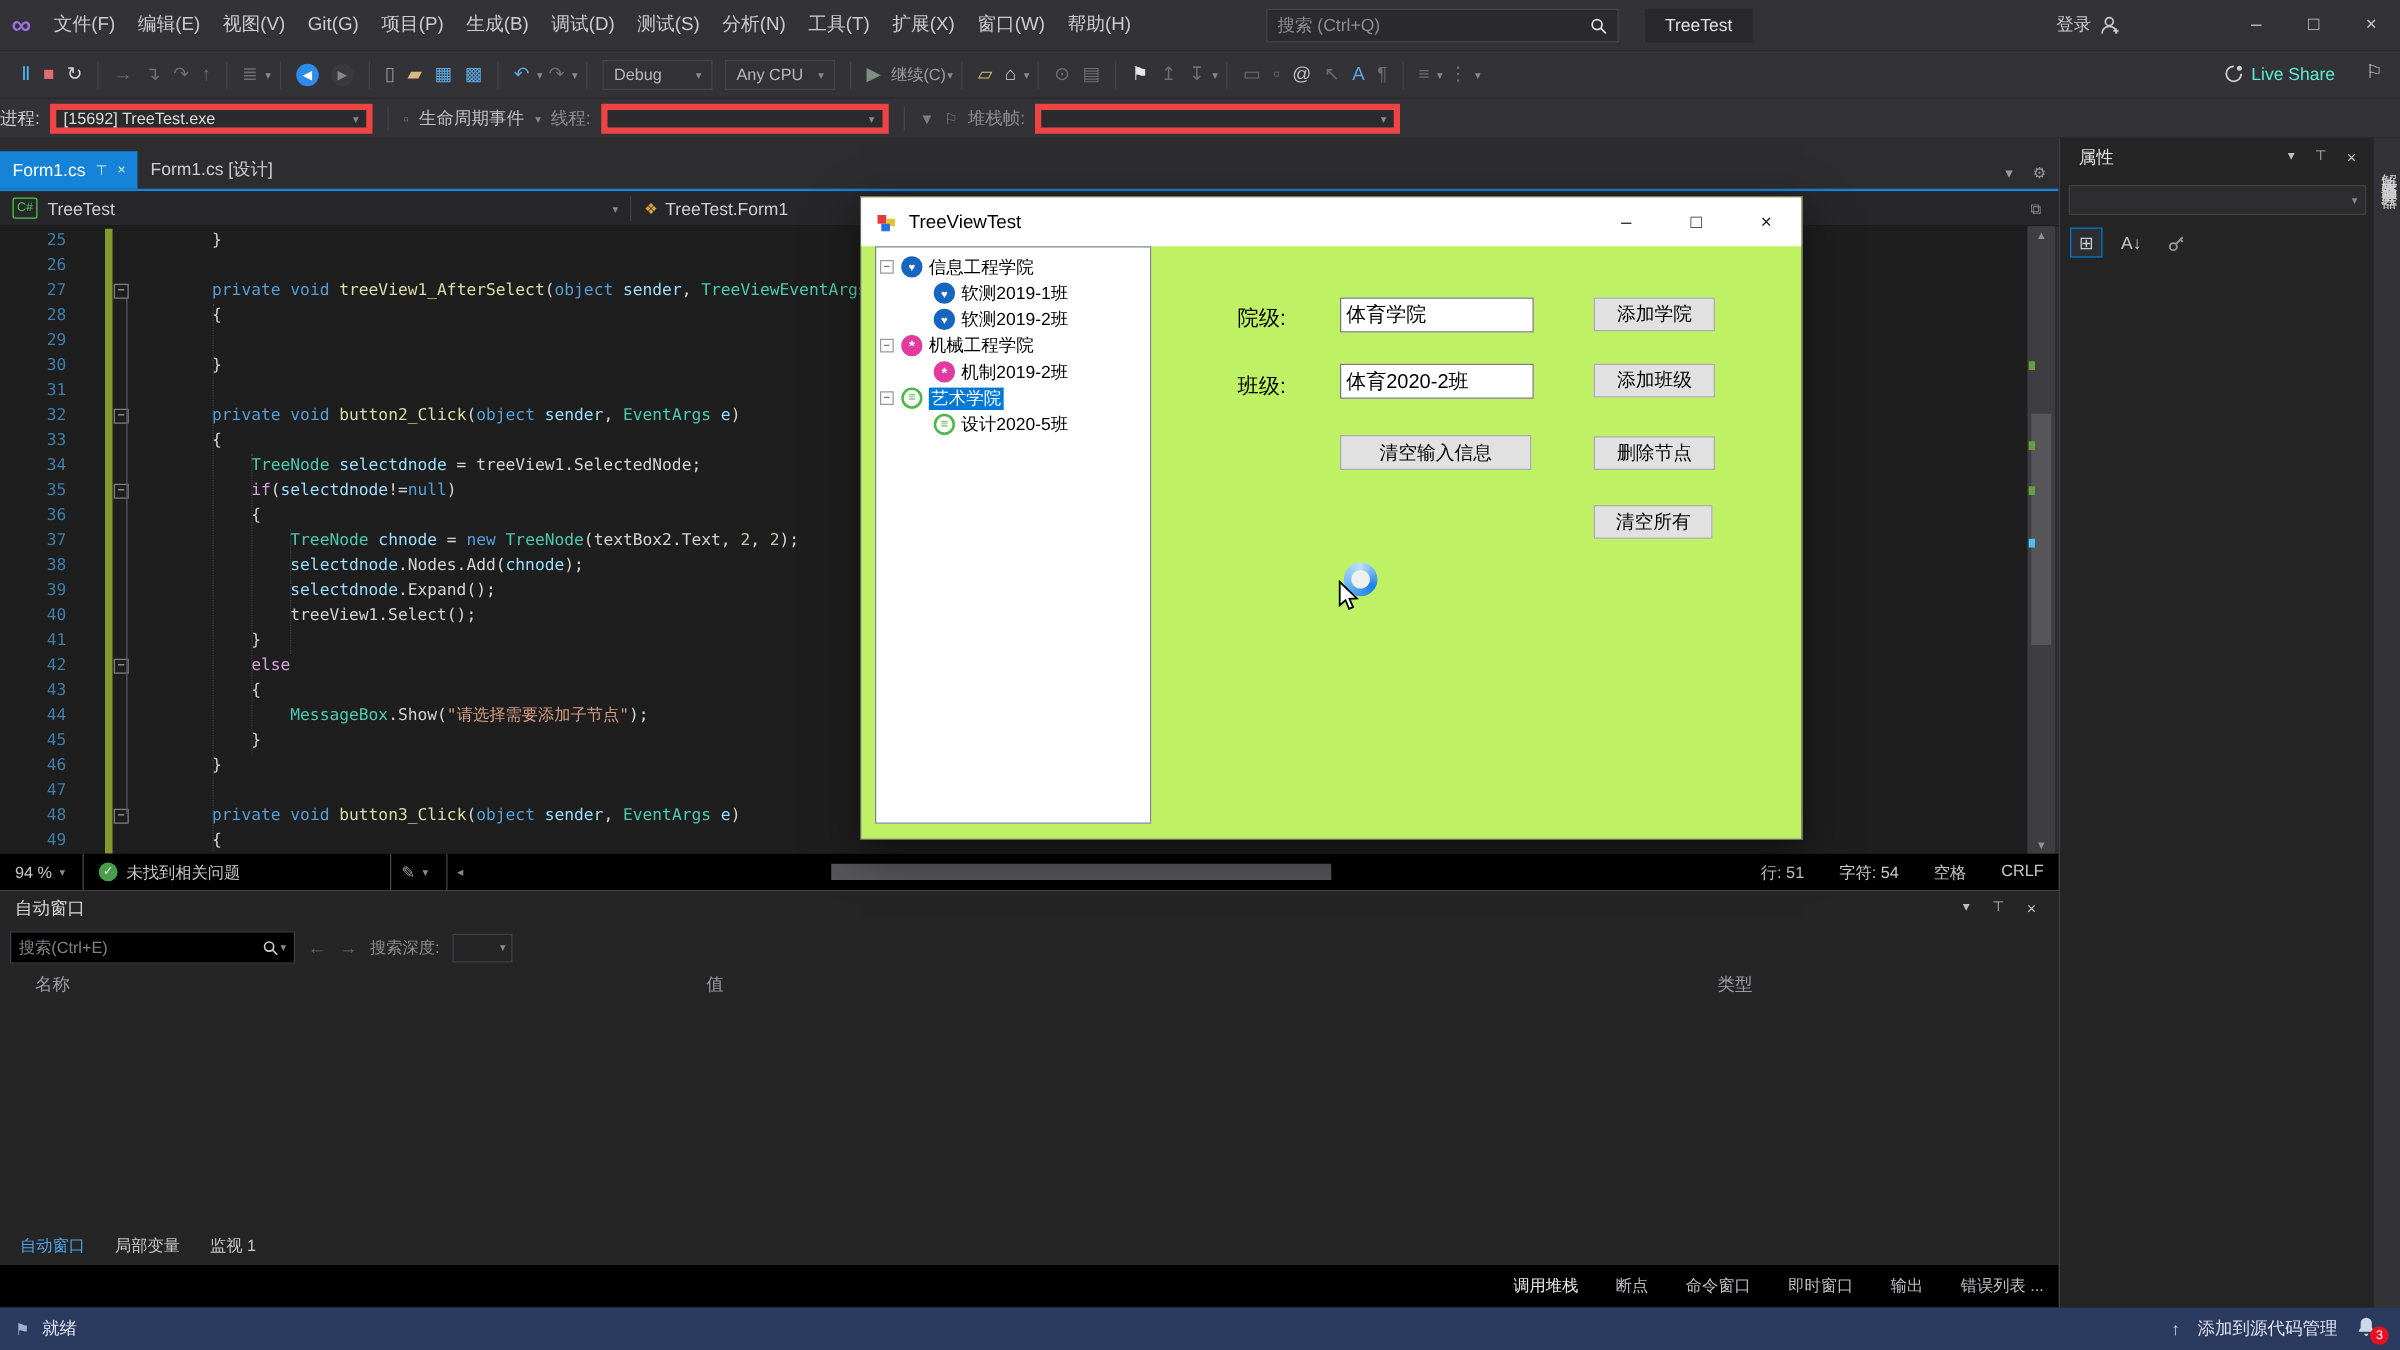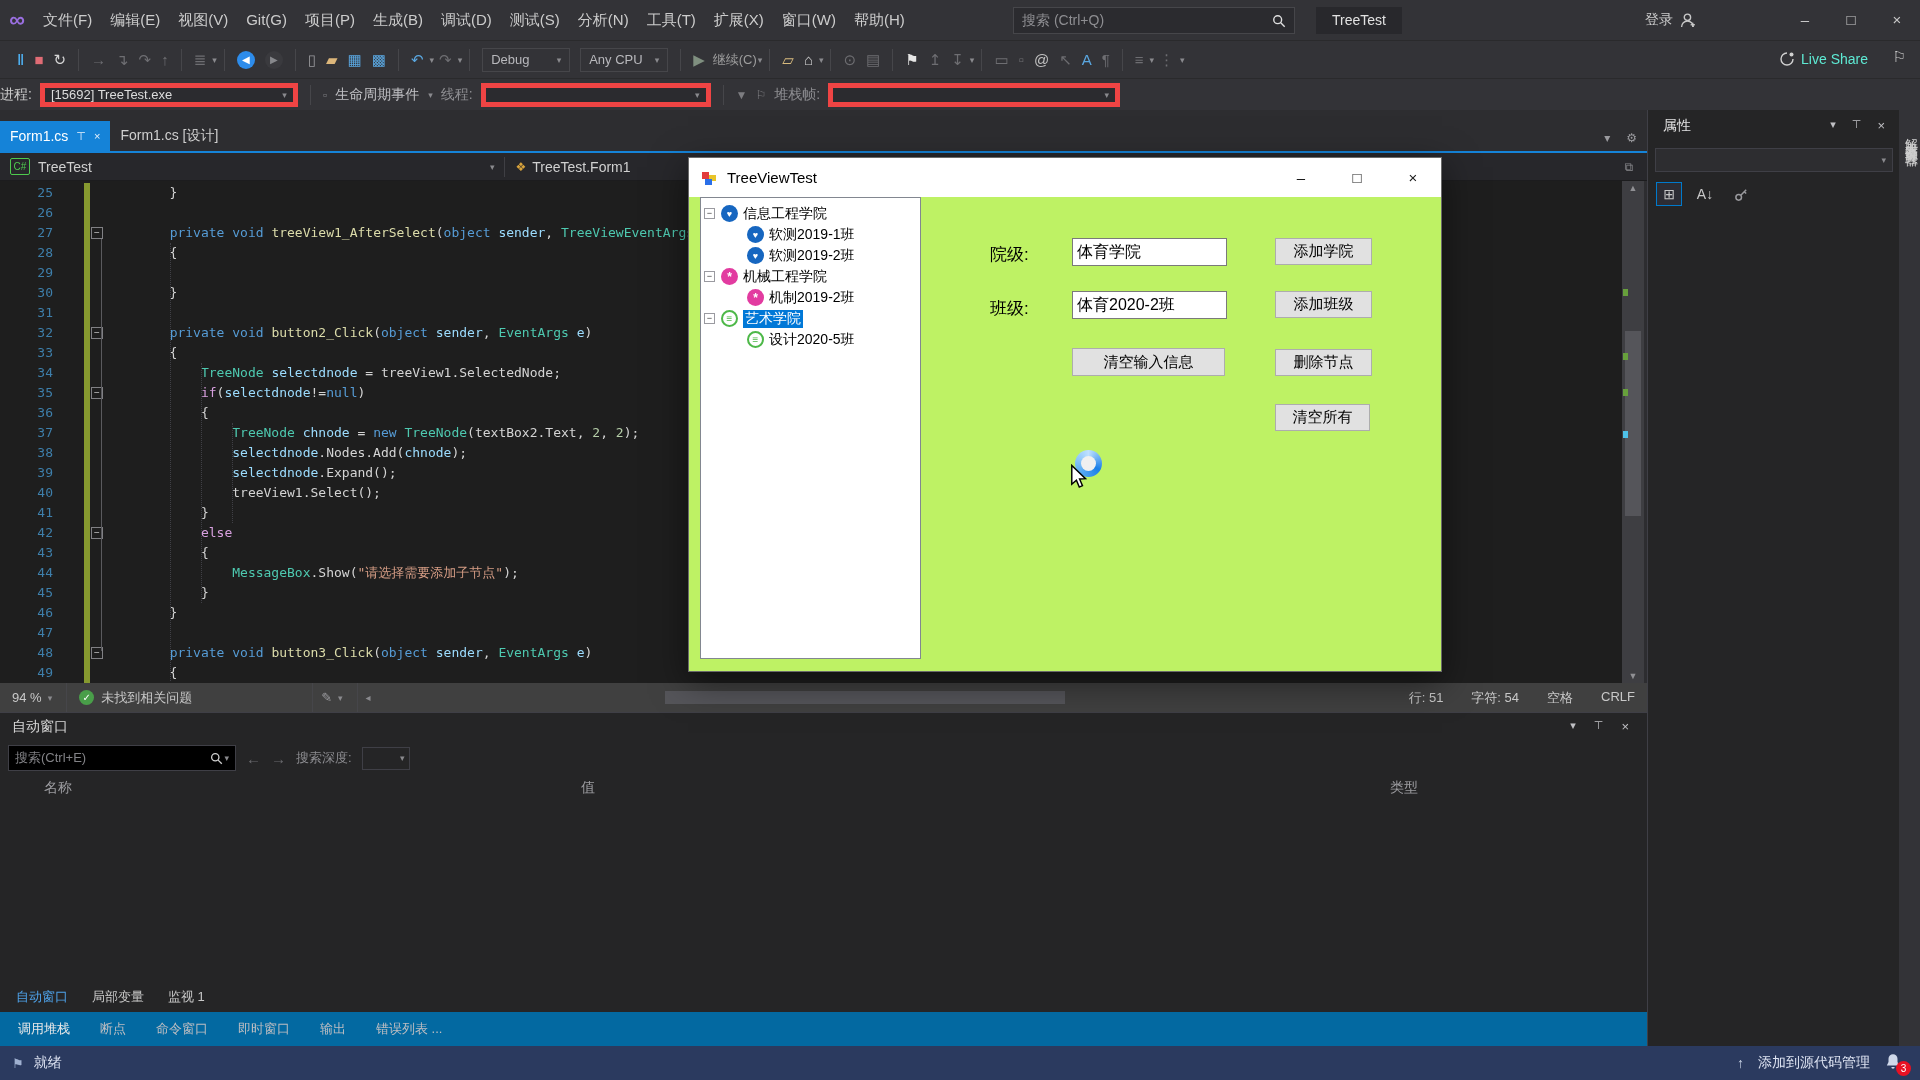--- a/index.html
+++ b/index.html
@@ -84,21 +84,21 @@
   #outline-line { position:absolute; left:101px; top:58px; width:1px; height:412px; background:#5a5a5e; }
   .iguide { position:absolute; width:1px; border-left:1px dotted #404046; }
 
   
   #vscroll { position:absolute; left:1622px; top:181px; width:22px; height:502px; background:#3e3e42; }
   #vscroll .arr { position:absolute; left:0; width:22px; text-align:center; color:#909094; font-size:9px; }
   #vscroll .thumb { position:absolute; left:3px; width:16px; top:150px; height:185px; background:#55555a; }
   .smark { position:absolute; left:1px; width:5px; height:7px; }
 
   
-  #editorstatus { position:absolute; left:0; top:683px; width:1647px; height:29px; background:#404040;
+  #editorstatus { position:absolute; left:0; top:683px; width:1647px; height:29px; background:#000000;
     display:flex; align-items:center; color:#c8c8c8; font-size:13px; }
   #editorstatus .zoomv { margin-left:12px; }
   #editorstatus .dd { color:#8a8a8e; font-size:9px; margin:0 6px; }
   .es-sep { width:1px; height:29px; background:#46464a; margin:0 8px; }
   .okcircle { width:15px; height:15px; border-radius:50%; background:#499e49; color:#fff; font-size:10px;
     text-align:center; line-height:15px; margin:0 7px 0 4px; }
   #hthumb { position:absolute; left:665px; top:8px; width:400px; height:13px; background:#55555a; }
   #es-right { position:absolute; right:12px; display:flex; gap:28px; color:#c8c8c8; }
 
   
@@ -107,30 +107,30 @@
   #autos-header { height:28px; display:flex; align-items:center; color:#d8d8d8; font-size:14px; padding-left:12px; }
   #autos-hicons { position:absolute; right:18px; top:6px; display:flex; gap:18px; color:#c0c0c4; font-size:11px; }
   #autos-search-row { position:absolute; left:8px; top:32px; display:flex; align-items:center; gap:10px; }
   #autos-search { width:228px; height:26px; background:#000000; border:1px solid #3f3f46; display:flex;
     align-items:center; padding:0 6px; }
   #autos-search span.ph { color:#828286; font-size:13px; flex:1; }
   .nav-arr { color:#6a6a6e; font-size:15px; }
   #depth-label { color:#8d8d91; font-size:13px; }
   #depth-select { width:48px; height:23px; border:1px solid #3f3f46; display:flex; align-items:center;
     justify-content:flex-end; padding:0 4px; color:#8a8a8e; font-size:9px; }
-  #autos-cols { position:absolute; left:16px; top:66px; width:100%; height:24px; color:#9d9da1; font-size:14px; }
+  #autos-cols { position:absolute; left:0; top:66px; width:100%; height:24px; color:#9d9da1; font-size:14px; }
   #autos-cols .c0 { position:absolute; left:28px; } #autos-cols .c1 { position:absolute; left:565px; }
   #autos-cols .c2 { position:absolute; left:1374px; }
   #autos-tabs { position:absolute; left:4px; bottom:2px; display:flex; }
   .atab { padding:4px 12px; font-size:13px; color:#c8c8c8; }
   .atab.active { color:#4ea1e8; }
 
   
-  #windowtabs { position:absolute; left:0; top:1012px; width:1647px; height:34px; background:#0369a1;
-    display:flex; align-items:center; padding-left:6px; gap:6px; }
+  #windowtabs { position:absolute; left:0; top:1012px; width:1647px; height:34px; background:#000000;
+    display:flex; align-items:center; padding-left:25px; gap:6px;justify-content:flex-end; }
   .wtab { padding:0 12px; font-size:13px; color:#bdbdc1; }
   .wtab.active { color:#e8e8e8; }
 
   
   #statusbar { position:absolute; left:0; top:1046px; width:1920px; height:34px; background:#2b3a5f;
     display:flex; align-items:center; color:#dde3f2; font-size:14px; }
   #sb-flag { margin:0 10px 0 12px; color:#9fb0d0; font-size:13px; }
   #sb-right { position:absolute; right:16px; display:flex; align-items:center; gap:14px; }
   #sb-bell { position:relative; width:20px; height:20px; }
   #sb-badge { position:absolute; right:-7px; bottom:-3px; width:15px; height:15px; border-radius:50%;

